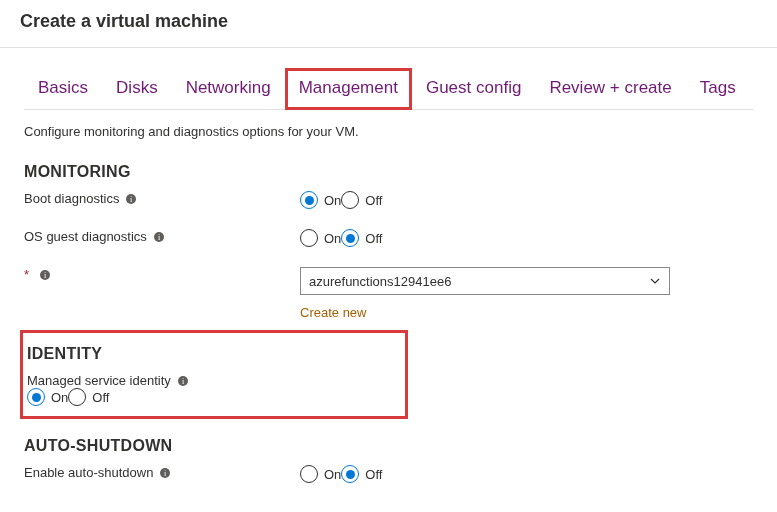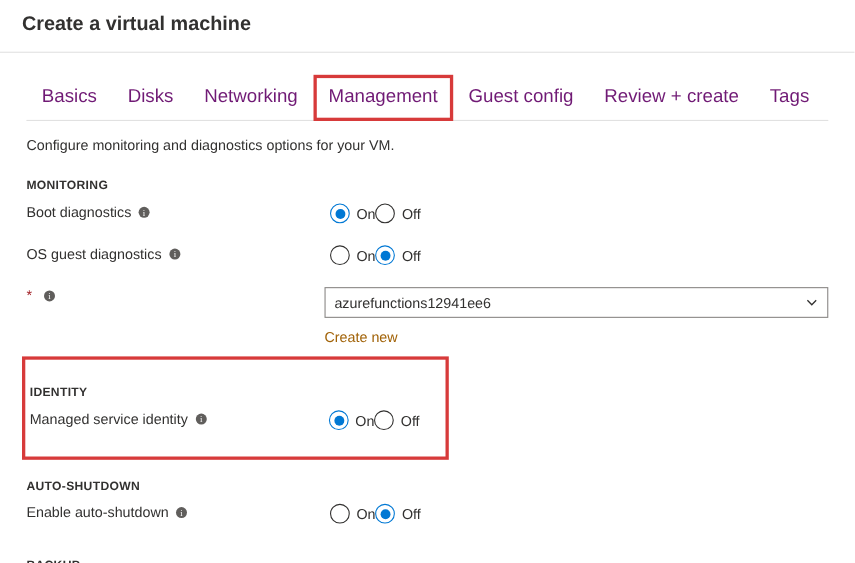--- a/index.html
+++ b/index.html
@@ -30,21 +30,21 @@
     font-size: 17px;
     position: relative;
   }
   .tab-active {
     border: 3px solid #d73a3a;
     padding: 7px 11px 8px 11px;
     margin-bottom: -1px;
   }
   .intro { margin: 14px 0 24px 0; color: #323130; }
   .section-header {
-    font-size: 11px;
+    font-size: 16px;
     font-weight: 600;
     letter-spacing: 0.3px;
     color: #323130;
     margin: 18px 0 10px 0;
   }
   .row {
     display: flex;
     align-items: flex-start;
     min-height: 32px;
     margin: 6px 0;
@@ -70,36 +70,36 @@
     background: #fff;
   }
   .radio.selected { border-color: #0078d4; }
   .radio .dot {
     width: 9px; height: 9px; border-radius: 50%;
     background: #0078d4; display: none;
   }
   .radio.selected .dot { display: block; }
   .radio-label { color: #323130; }
   .select-box {
-    width: 458px; height: 28px; border: 1px solid #8a8886;
+    width: 370px; height: 28px; border: 1px solid #8a8886;
     display: flex; align-items: center; justify-content: space-between;
     padding: 0 8px; font-size: 13px; background:#fff; cursor:pointer;
   }
   .chev { width: 12px; height: 12px; }
   .link { color: #a16207; cursor: pointer; margin-top: 6px; display:inline-block; }
   .storage-block .controls { flex-direction: column; align-items: flex-start; gap: 4px; }
   .identity-box {
     border: 3px solid #d73a3a;
-    padding: 18px 10px 10px 0;
+    padding: 6px 10px 10px 0;
     margin-left: -4px;
     margin-right: 345px;
     margin-top: 10px;
   }
   .identity-box .section-header { margin: 6px 0 10px 4px; }
-  .identity-box .row { margin: 6px 0 0 4px; }
+  .identity-box .row { margin: 6px 0 0 4px; flex-direction: column; }
   svg { display:block; }
 </style>
 </head>
 <body>
 
 <div class="page-title">Create a virtual machine</div>
 
 <div class="content">
   <div class="tabs">
     <div class="tab">Basics</div>

